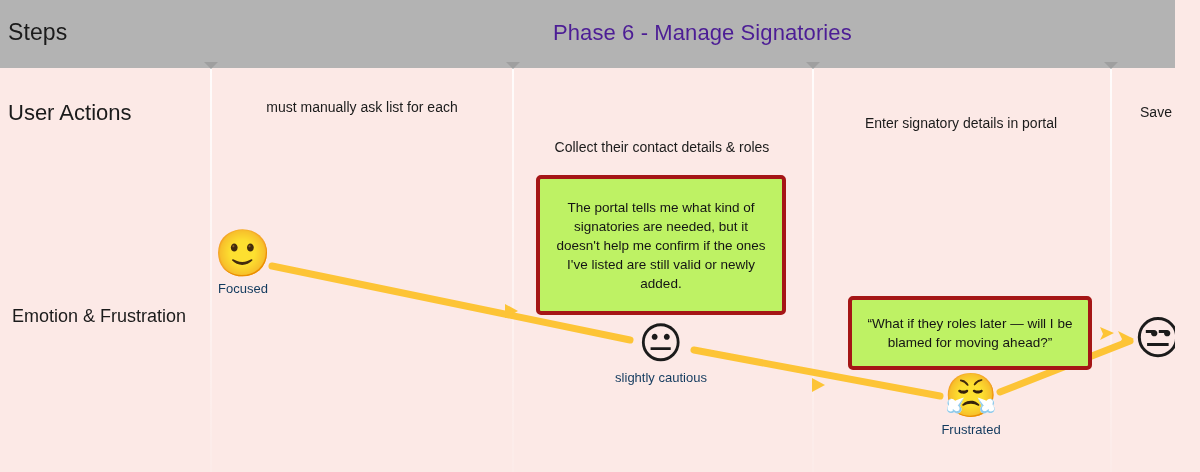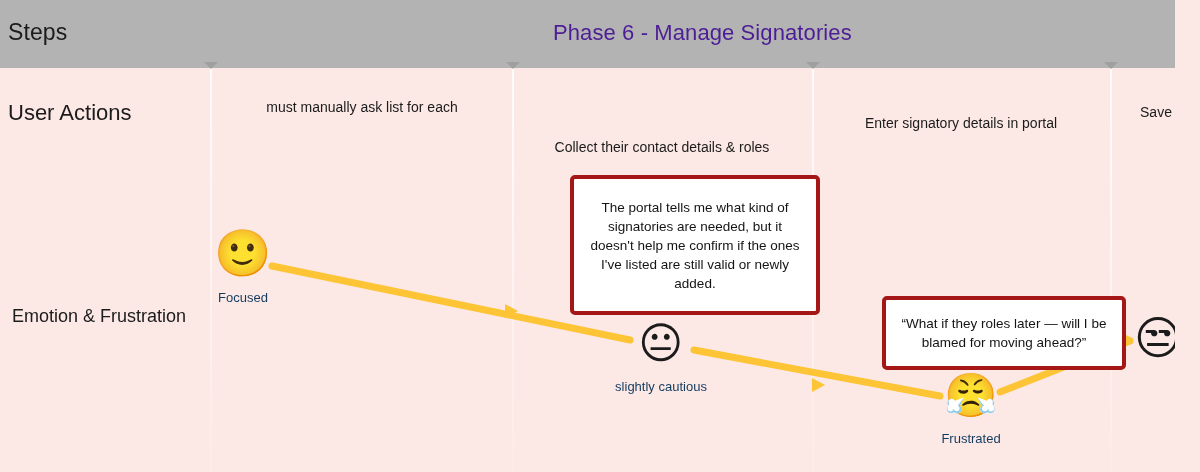--- a/index.html
+++ b/index.html
@@ -53,47 +53,46 @@
 
   
   .action-cell{
     position:absolute;top:98px;
     text-align:center;font-size:14px;line-height:19px;color:#1b1b1b;
   }
   .action-cell .bold{font-weight:700;}
 
   
   .callout{
-    position:absolute;background:#ffffff;
+    position:absolute;background:#bef264;
     border:4px solid #a51616;border-radius:5px;
     box-sizing:border-box;
     display:flex;align-items:center;justify-content:center;
     text-align:center;
     font-size:13.5px;line-height:19px;color:#141414;
     padding:10px 14px;
     z-index:6;
-    margin-left:34px;
   }
   #callout-0{left:536px;top:175px;width:250px;height:140px;}
   #callout-1{left:848px;top:296px;width:244px;height:74px;}
 
   
   #trend{
     position:absolute;left:0;top:0;width:1200px;height:472px;
     z-index:2;pointer-events:none;
   }
 
   
   .emoji-node{position:absolute;z-index:7;text-align:center;}
   .emoji-glyph{
     font-family:"DejaVu Sans","Liberation Sans",sans-serif;
     line-height:1;display:block;
   }
   .emoji-caption{
-    display:block;margin-top:14px;
+    display:block;margin-top:5px;
     font-size:13px;color:#123a5e;font-weight:400;white-space:nowrap;
   }
 </style>
 </head>
 <body>
 
 <div id="map">
 
   <div class="header-band"></div>
   <div class="steps-label">Steps</div>

